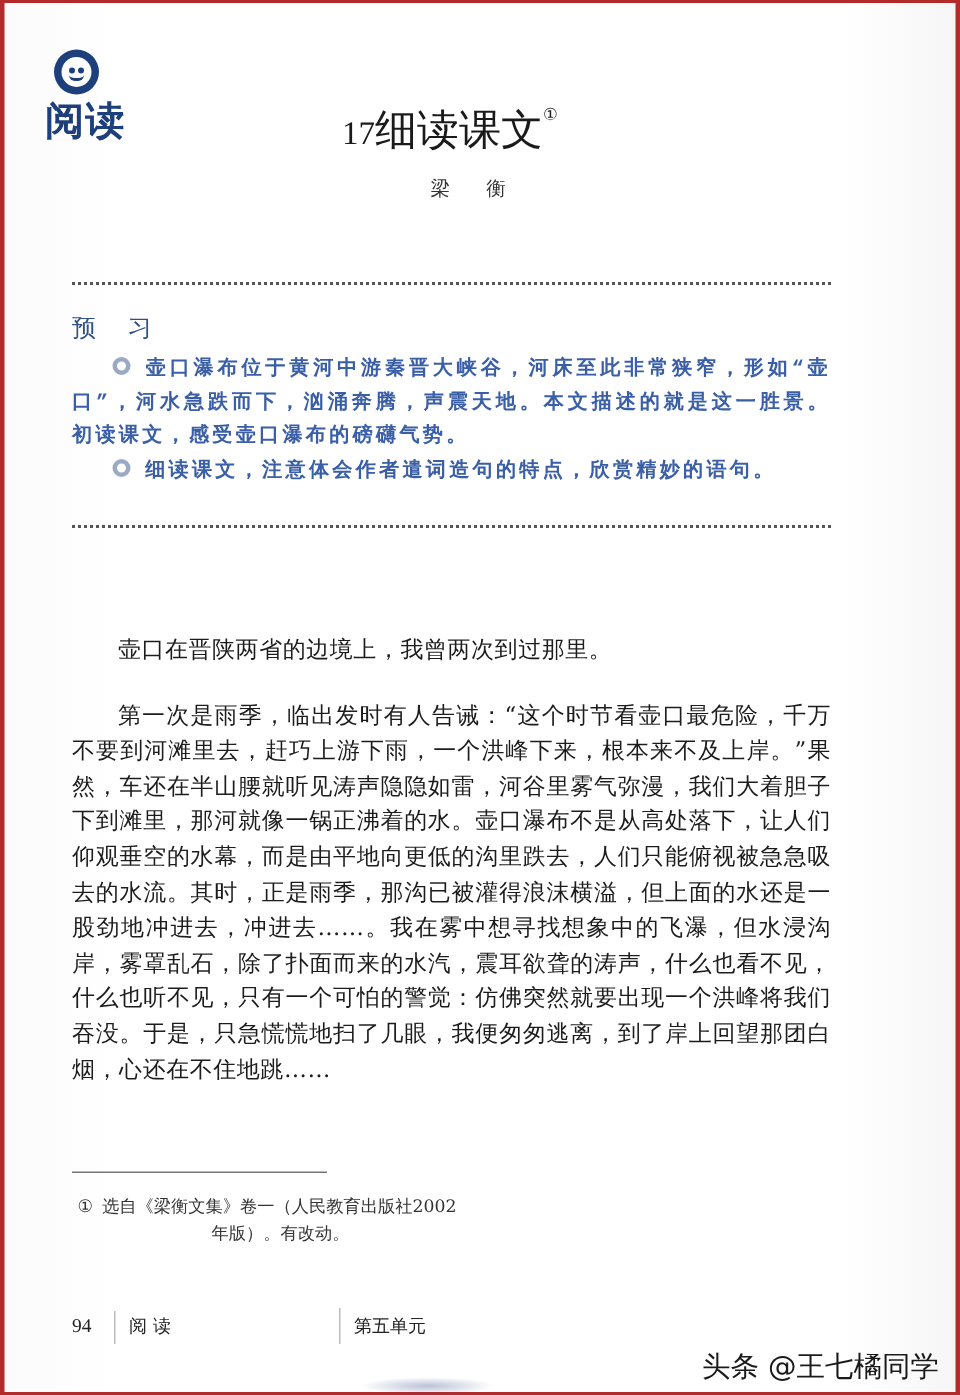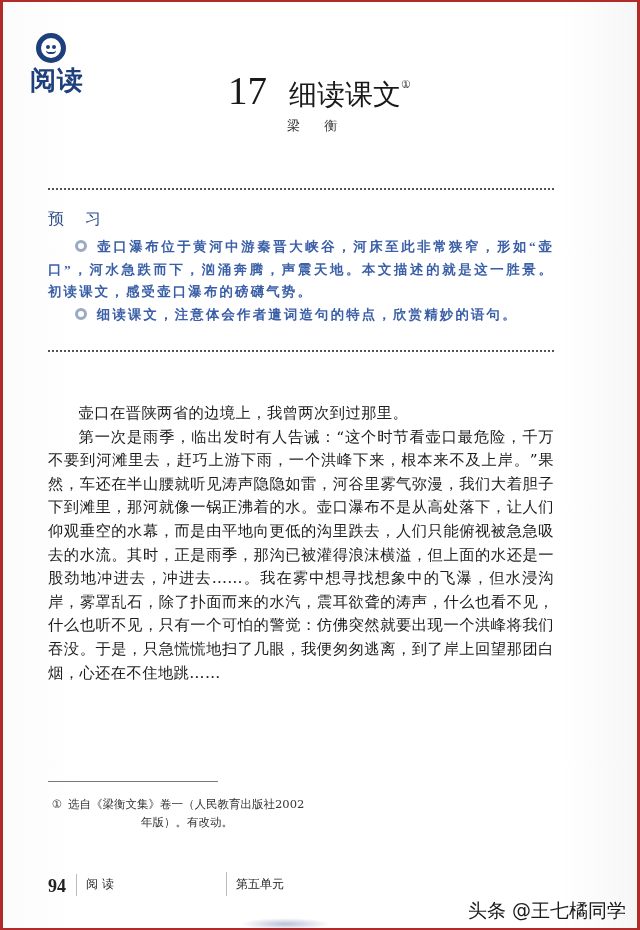--- a/index.html
+++ b/index.html
@@ -38,67 +38,67 @@
     border-bottom: 2px solid #1d3f7c; border-radius: 0 0 6px 6px;
   }
   .unit-label {
     margin-left: 12px; font-family: "DejaVu Sans", sans-serif;
     font-size: 26px; font-weight: bold; color: #1d3f7c; letter-spacing: 1px;
   }
   .lesson-title {
     position: absolute; left: 228px; top: 68px;
     font-size: 28px; color: #1a1a1a; white-space: nowrap;
   }
-  .lesson-title .num { font-family: "Liberation Serif", serif; font-size: 39px; margin-right: 22px; }
+  .lesson-title .num { font-family: "Liberation Serif", serif; font-size: 22px; }
   .lesson-title .sup { font-size: 11px; vertical-align: super; position: relative; top: -6px; }
   .author {
     position: absolute; left: 287px; top: 117px;
     font-size: 13px; letter-spacing: 10px; color: #333;
   }
   .dotted {
     position: absolute; left: 48px; width: 506px; height: 0;
     border-top: 2px dotted #555;
   }
   .preview-heading {
     position: absolute; left: 48px; top: 209px;
     font-family: "DejaVu Sans", sans-serif; font-size: 16px; font-weight: normal;
     color: #2f4f88; letter-spacing: 8px;
   }
   .preview-text {
     position: absolute; left: 48px; top: 236px; width: 506px;
-    font-family: Liberation Serif, serif; font-size: 13.4px; font-weight: bold;
+    font-family: Liberation Mono, monospace; font-size: 13.4px; font-weight: bold;
     color: #3a5fa6; line-height: 22.5px; letter-spacing: 2.2px; text-align: justify;
   }
   .preview-text p { text-indent: 2em; }
   .bullet {
     display: inline-block; width: 12px; height: 12px; border-radius: 50%;
     border: 3px solid #9aa9c4; background: #fff; margin-right: 10px; vertical-align: -1px;
     text-indent: 0;
   }
   .body-text {
     position: absolute; left: 48px; top: 402px; width: 506px;
     font-size: 15.3px; color: #1c1c1c; line-height: 23.6px; text-align: justify;
     letter-spacing: 0.4px;
   }
-  .body-text p { text-indent: 2em; }
+  .body-text p { text-indent: 2em; margin-top: 20px; }
   .fn-rule {
     position: absolute; left: 48px; top: 781px; width: 170px; height: 0;
     border-top: 1px solid #777;
   }
   .footnote {
     position: absolute; left: 48px; top: 795px; width: 260px;
     font-size: 11.5px; color: #333; line-height: 18px; text-align: center;
   }
   .footnote .mark { margin-right: 6px; }
   .footnote .cont { padding-left: 18px; display: block; }
   .page-footer {
     position: absolute; left: 48px; top: 876px; width: 400px; height: 22px;
     font-size: 12px; color: #222;
   }
-  .page-num { position: absolute; left: 0; top: 0; font-weight: bold; font-family: "Liberation Serif", serif; font-size: 18px; text-align: center; }
+  .page-num { position: absolute; left: 0; top: 0; font-weight: normal; font-family: "Liberation Serif", serif; font-size: 13px; text-align: center; }
   .sep1 { position: absolute; left: 28px; top: -2px; width: 1px; height: 22px; background: #bbb; }
   .footer-section { position: absolute; left: 38px; top: 0; letter-spacing: 4px; }
   .sep2 { position: absolute; left: 178px; top: -4px; width: 1px; height: 24px; background: #bbb; }
   .footer-unit { position: absolute; left: 188px; top: 0; }
   .watermark {
     position: absolute; right: 14px; top: 898px;
     font-family: "DejaVu Sans", sans-serif; font-size: 19px; color: #1a1a1a;
     text-shadow: 0 0 2px #fff;
   }
   .shadow-bottom {

